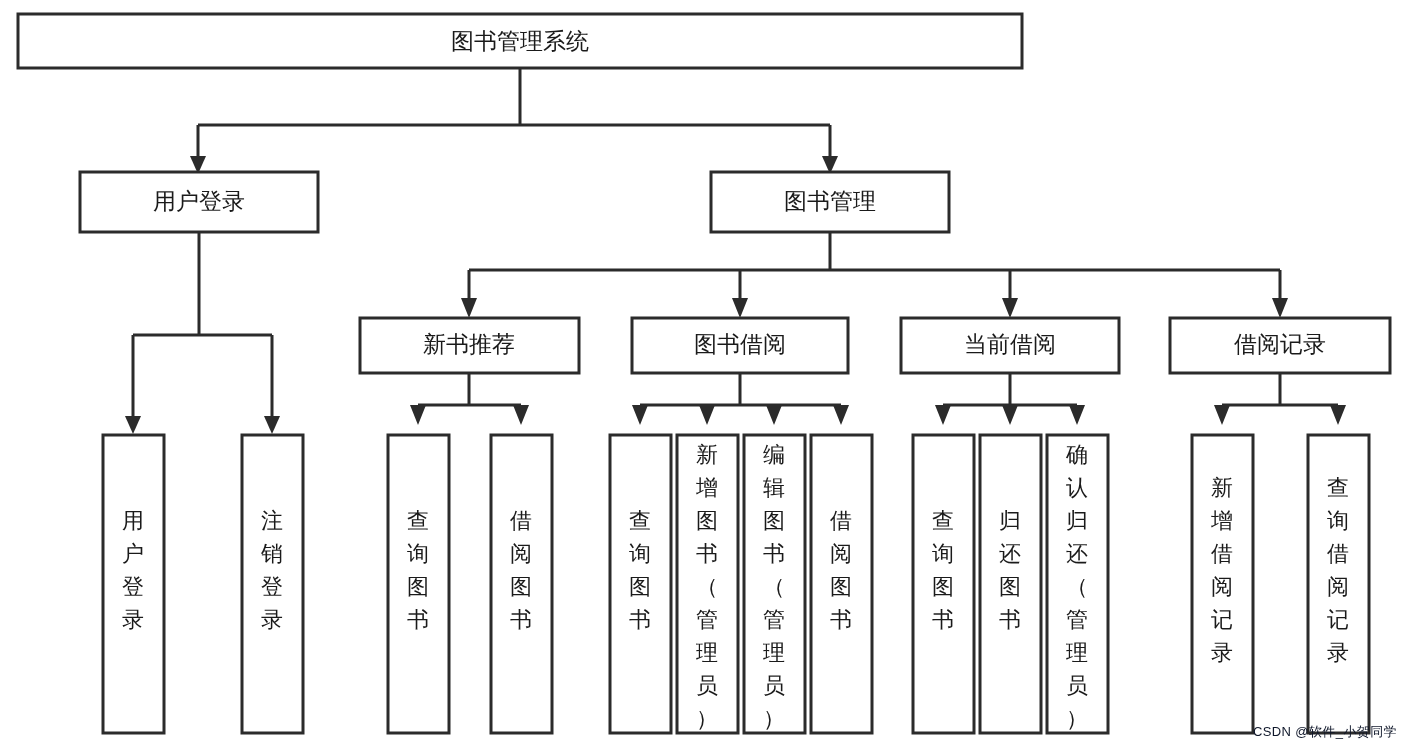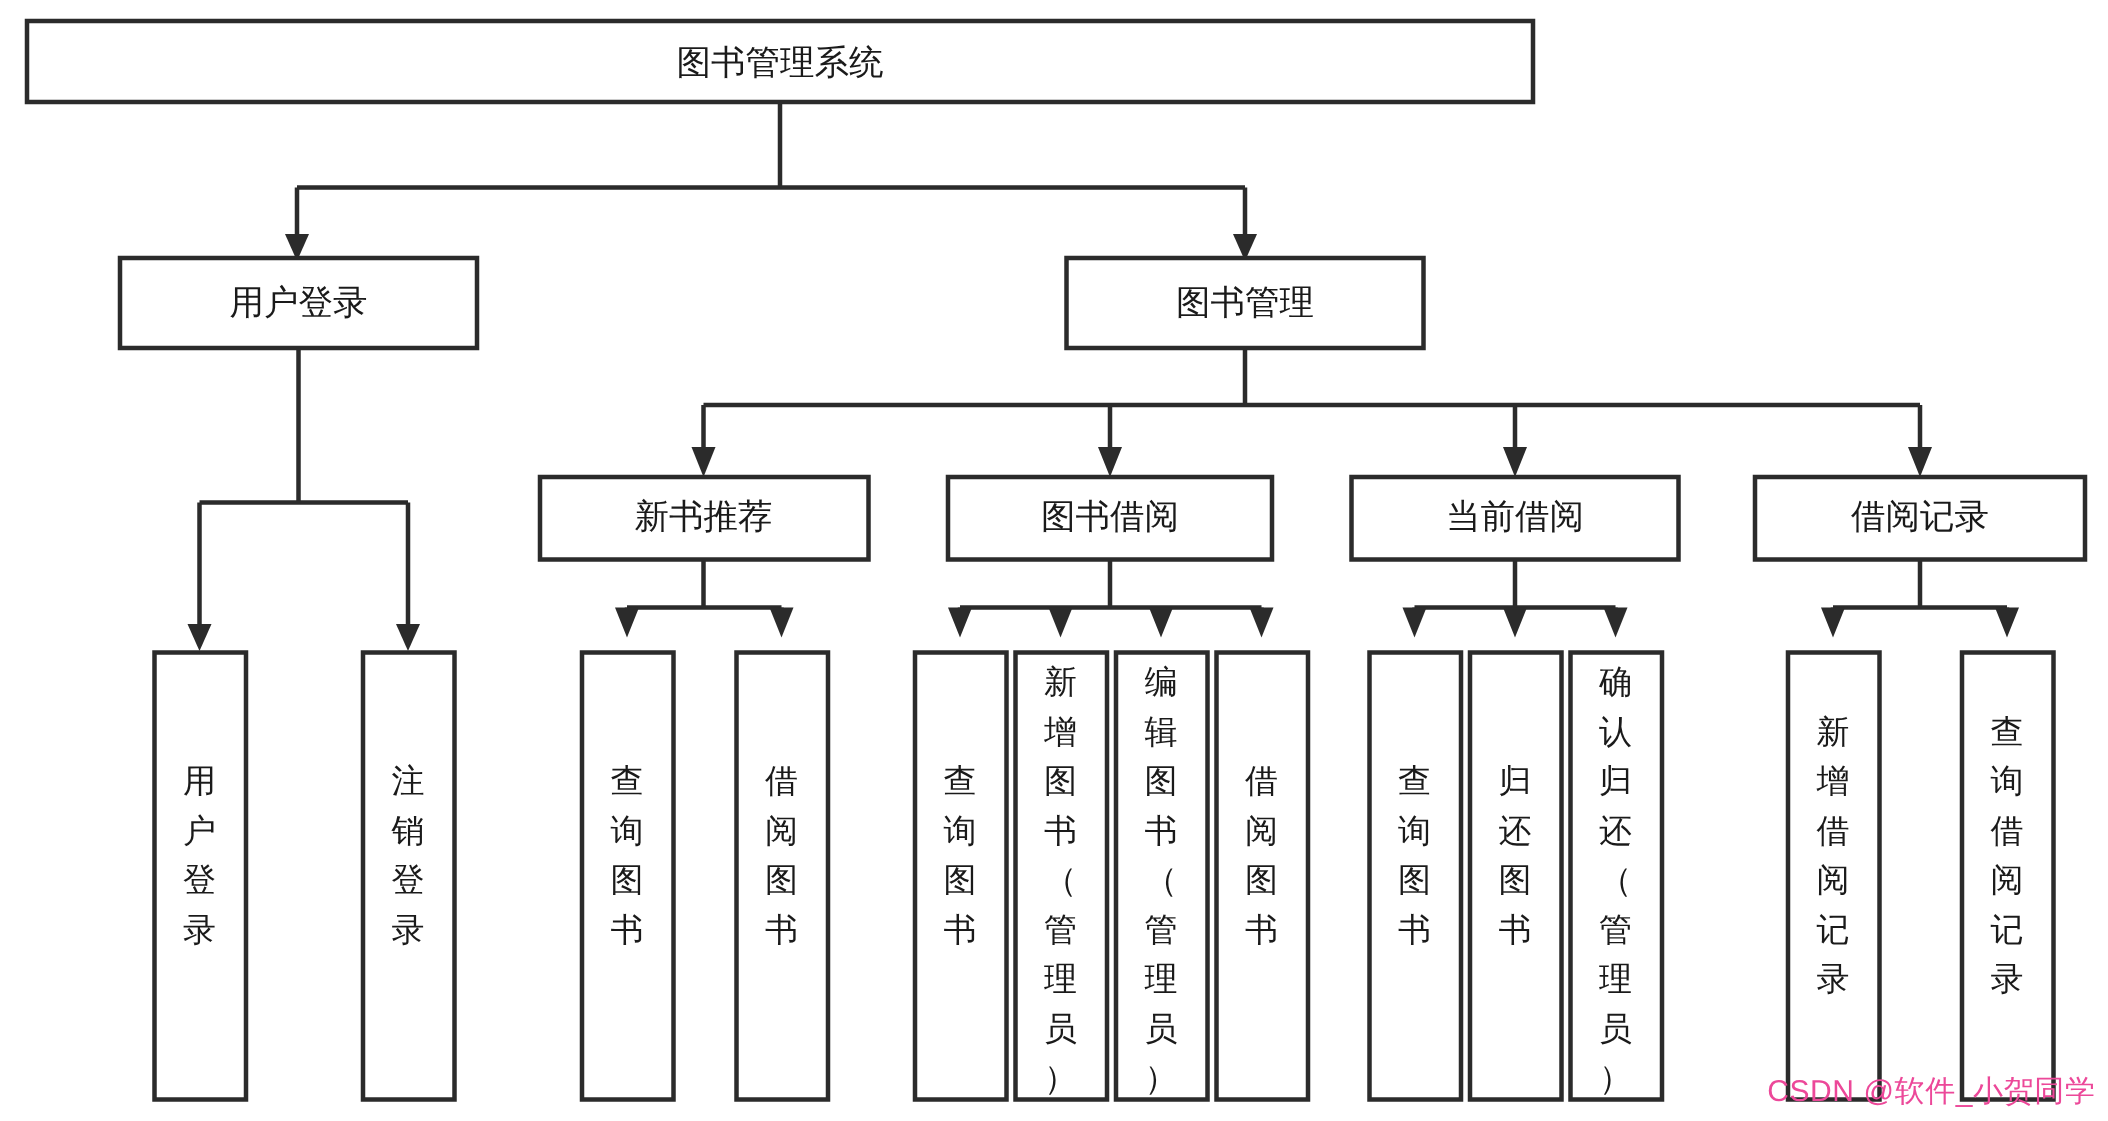--- a/index.html
+++ b/index.html
@@ -49,22 +49,22 @@
     stroke-width: 3;
     fill: none;
   }
   .arrow-head {
     fill: #2b2b2b;
   }
   .watermark {
     position: absolute;
     right: 8px;
     bottom: 6px;
-    color: #ec4899;
-    font-size: 20px;
+    color: #0f172a;
+    font-size: 13px;
     font-family: "Liberation Sans", "DejaVu Sans", sans-serif;
     letter-spacing: 0.4px;
     white-space: nowrap;
     pointer-events: none;
   }
 </style>
 </head>
 <body>
 
 <div id="diagram-root">

